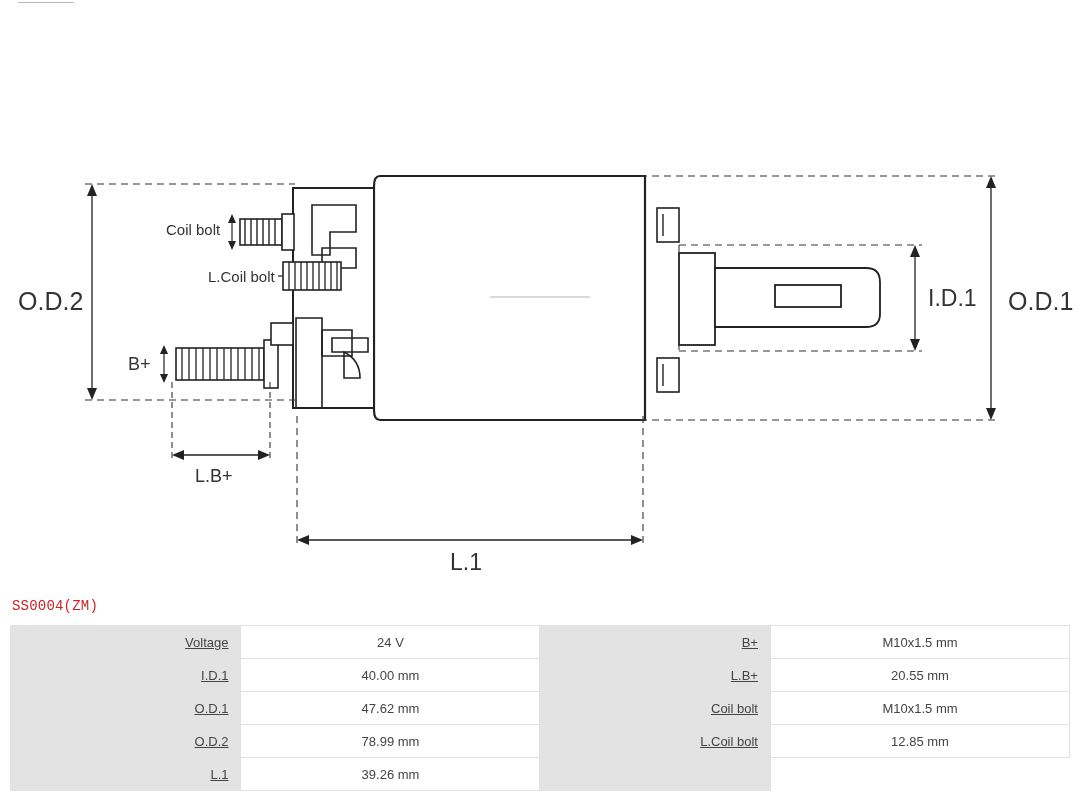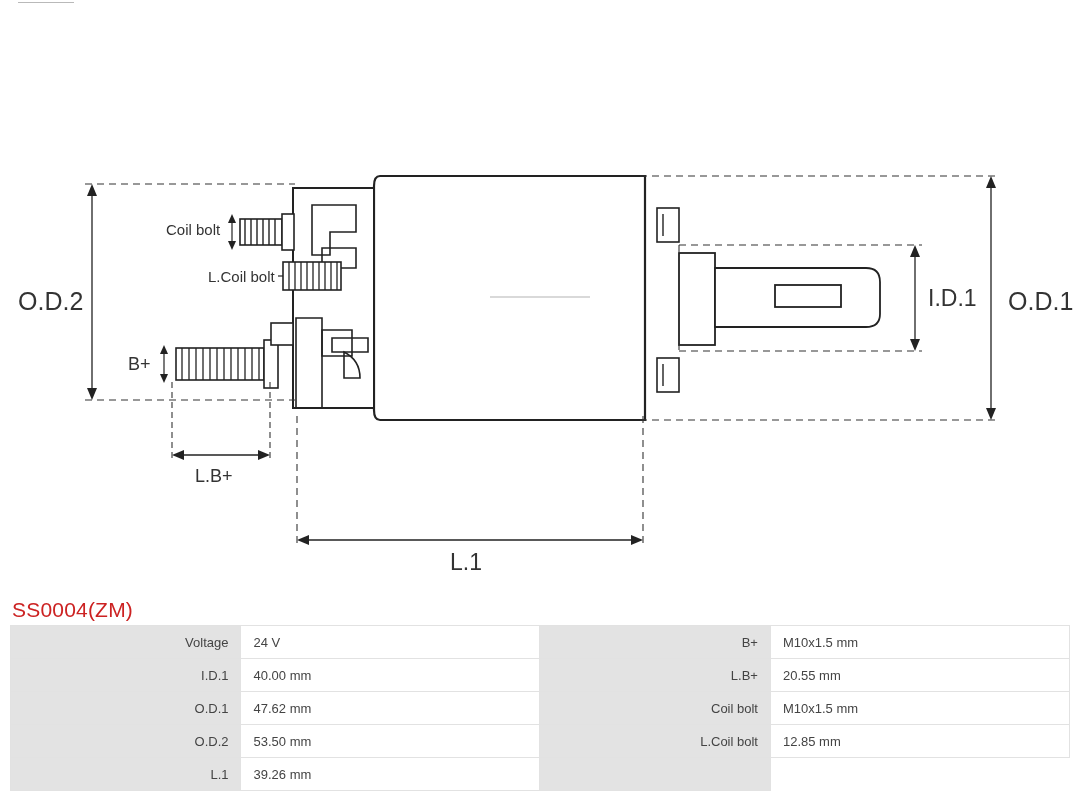--- a/index.html
+++ b/index.html
@@ -29,23 +29,23 @@
     height: 590px;
   }
   #drawing svg {
     display: block;
   }
   
   .part-code {
     position: absolute;
     left: 12px;
     top: 598px;
-    font-size: 21px;
+    font-size: 14px;
     color: #cc2222;
-    font-family: Liberation Sans, sans-serif;
+    font-family: Liberation Mono, monospace;
     letter-spacing: 0.2px;
   }
   
   .spec-table {
     position: absolute;
     left: 10px;
     top: 625px;
     width: 1060px;
     border-collapse: collapse;
     table-layout: fixed;
@@ -55,24 +55,25 @@
     border: 1px solid #e2e2e2;
     height: 32px;
     padding: 0 12px;
     vertical-align: middle;
   }
   .spec-table td.label {
     background: #e3e3e3;
     text-align: right;
     color: #444444;
     width: 197px;
+    text-decoration: underline;
   }
   .spec-table td.value {
     background: #ffffff;
-    text-align: left;
+    text-align: center;
     color: #444444;
     width: 263px;
   }
   .spec-table td.empty {
     background: #e3e3e3;
     border: 1px solid #e2e2e2;
   }
   .spec-table td.blank {
     background: #ffffff;
     border: none;
@@ -241,21 +242,21 @@
         <td class="value">20.55 mm</td>
       </tr>
       <tr>
         <td class="label">O.D.1</td>
         <td class="value">47.62 mm</td>
         <td class="label">Coil bolt</td>
         <td class="value">M10x1.5 mm</td>
       </tr>
       <tr>
         <td class="label">O.D.2</td>
-        <td class="value">53.50 mm</td>
+        <td class="value">78.99 mm</td>
         <td class="label">L.Coil bolt</td>
         <td class="value">12.85 mm</td>
       </tr>
       <tr>
         <td class="label">L.1</td>
         <td class="value">39.26 mm</td>
         <td class="empty"></td>
         <td class="blank"></td>
       </tr>
     </tbody>

